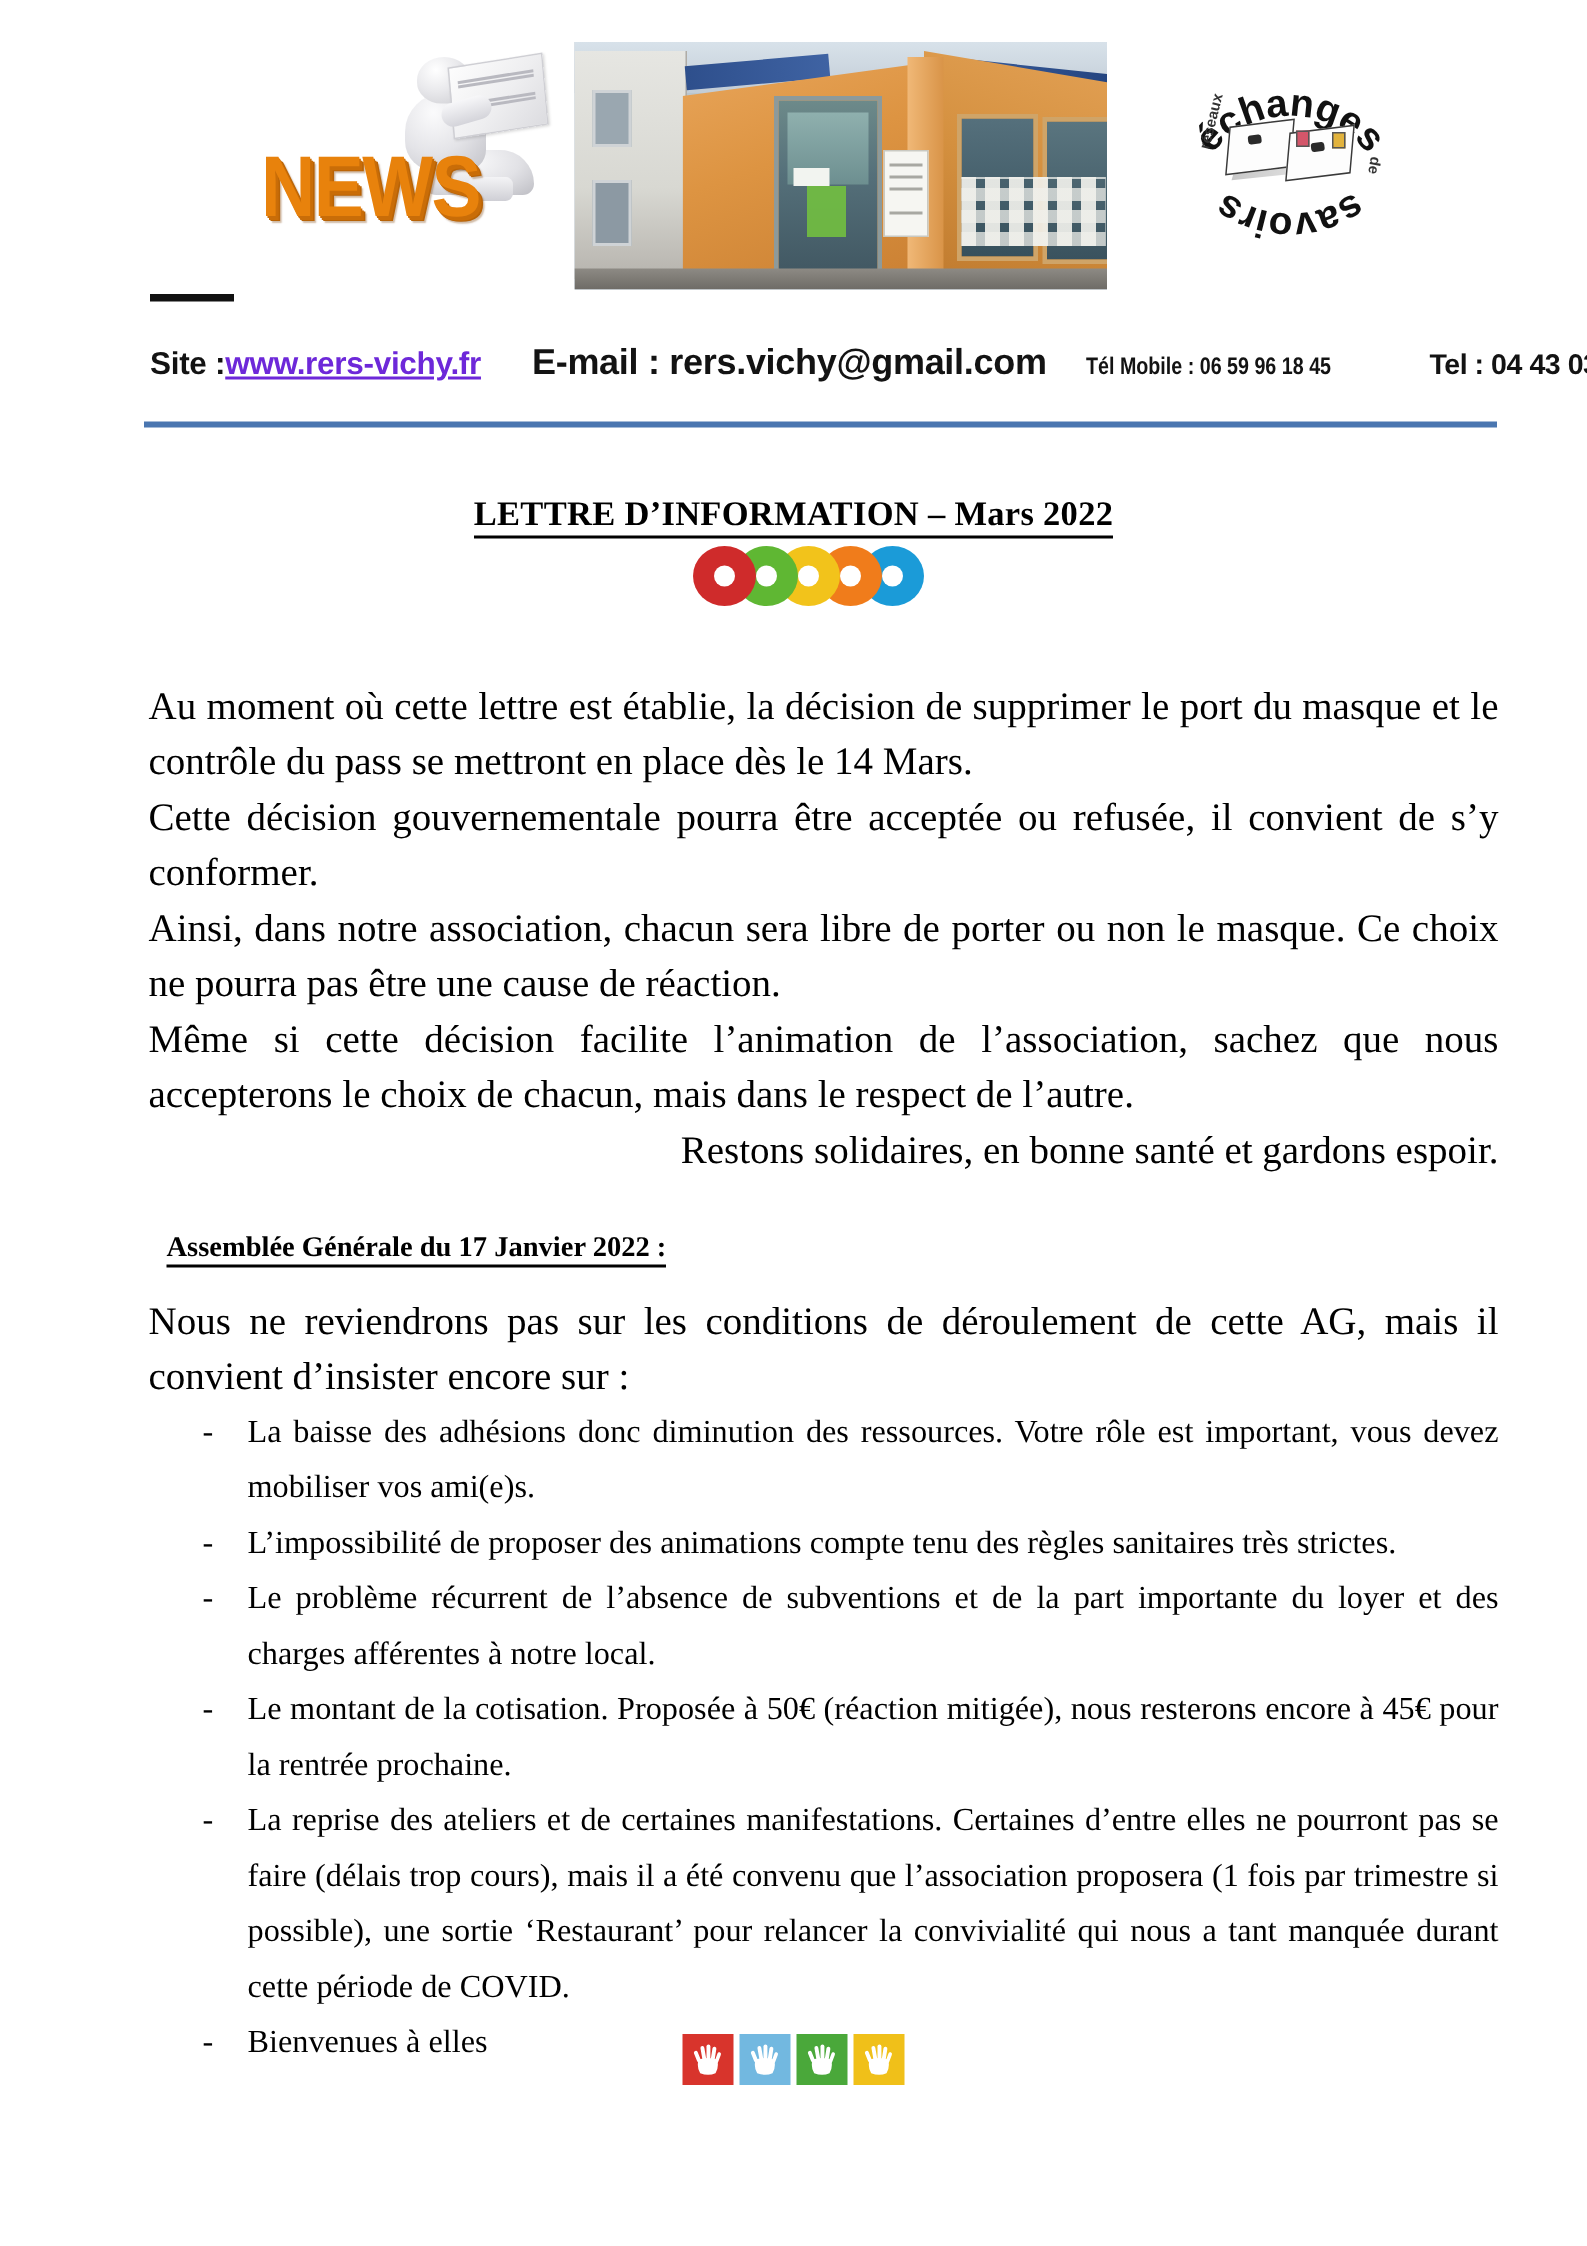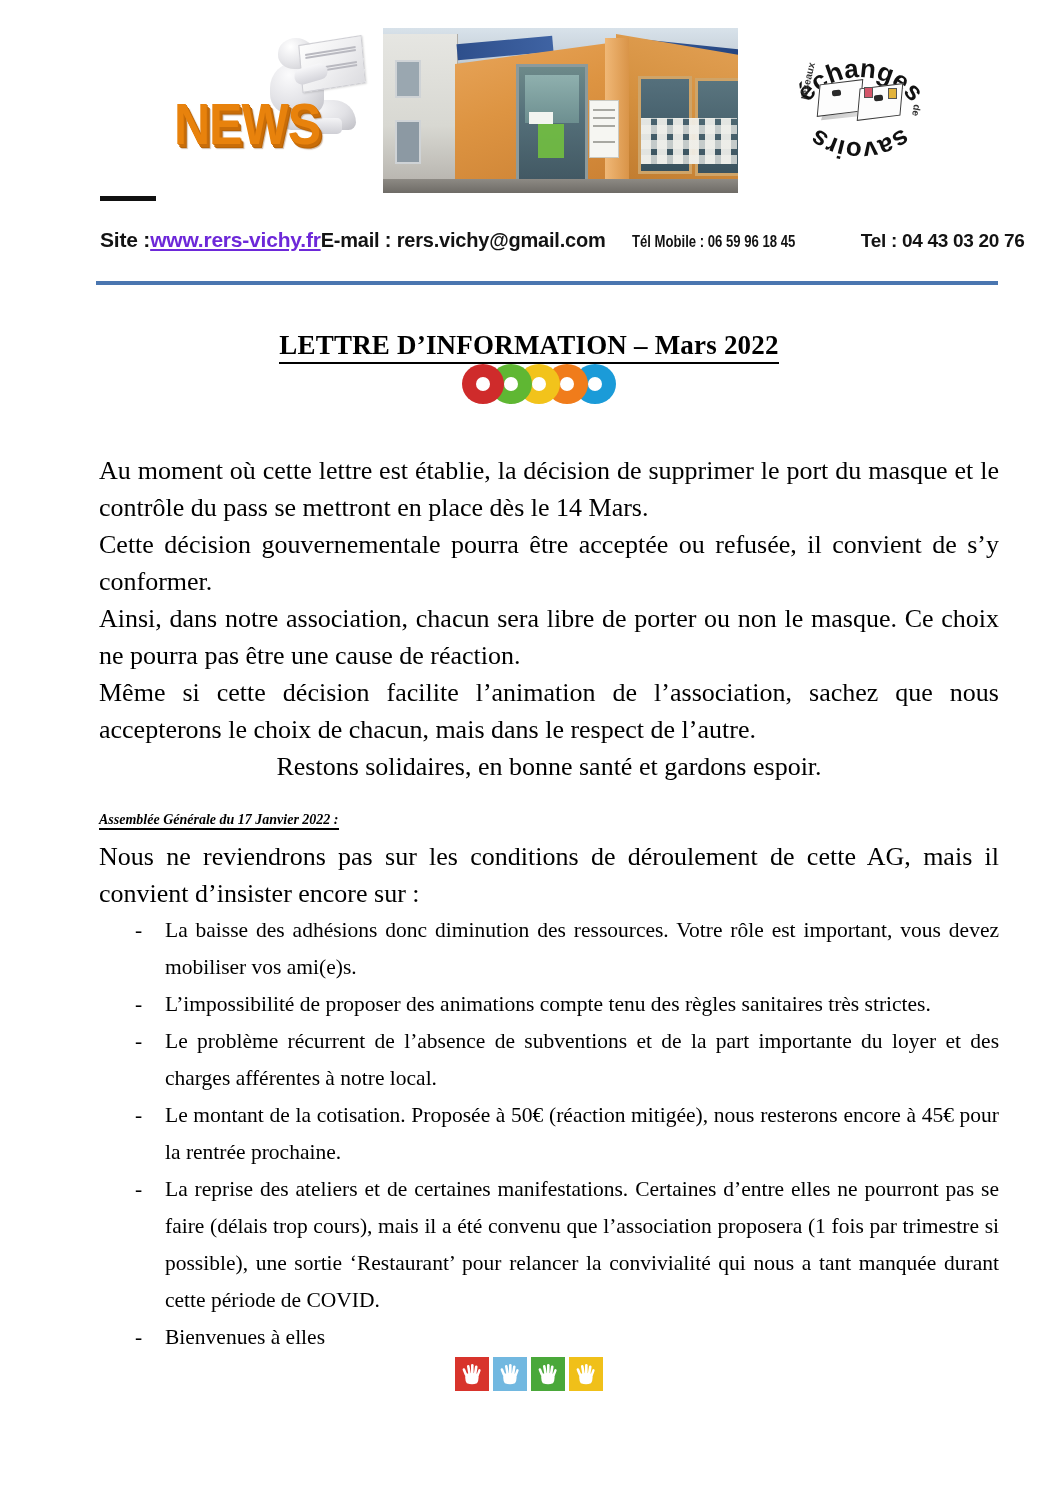--- a/index.html
+++ b/index.html
@@ -228,39 +228,39 @@
     left: 100px; top: 228px;
     width: 900px; height: 32px;
     font-family: "Liberation Sans", sans-serif;
     font-weight: bold;
     color: #131313;
     white-space: nowrap;
   }
   .contact-line > span { display: inline-block; vertical-align: baseline; }
   .c-site   { font-size: 21px; letter-spacing: -0.2px; }
   .c-url    { font-size: 21px; color: #6d28d9; text-decoration: underline; letter-spacing: -0.2px; }
-  .c-email  { font-size: 20px; letter-spacing: -0.2px; }
+  .c-email  { font-size: 24px; margin-left: 34px; letter-spacing: -0.2px; }
   .c-mobile { font-size: 16px; margin-left: 26px; transform: scaleX(.82); transform-origin:left center; }
   .c-tel    { font-size: 19px; margin-left: 30px; letter-spacing: -0.3px; }
 
   
   .blue-rule {
     position: absolute;
     left: 96px; top: 281px;
     width: 902px; height: 4px;
     background: #4a76b0;
   }
 
   
   .doc-title {
     position: absolute;
     left: 0; top: 330px;
     width: 1058px;
     text-align: center;
-    font-size: 27px;
+    font-size: 23px;
     font-weight: bold;
     letter-spacing: .2px;
   }
   .doc-title span {
     border-bottom: 2.5px solid #000;
     padding-bottom: 2px;
   }
 
   
   .rings {
@@ -290,28 +290,27 @@
     left: 99px; top: 452px;
     width: 900px;
   }
   .para {
     margin: 0;
     font-size: 26px;
     line-height: 37px;
     text-align: justify;
     text-justify: inter-word;
   }
-  .para.noj { text-align: center; }
+  .para.noj { text-align: right; }
 
   .section-head {
-    margin: 0;
-    font-size: 14px;
+    margin: 12px;
+    font-size: 19px;
     line-height: 37px;
     font-weight: bold;
-    font-style: italic;
   }
   .section-head span { border-bottom: 2px solid #000; padding-bottom: 1px; }
 
   .spacer-sm { height: 16px; }
 
   ul.dash-list {
     list-style: none;
     margin: 0;
     padding: 0;
   }

